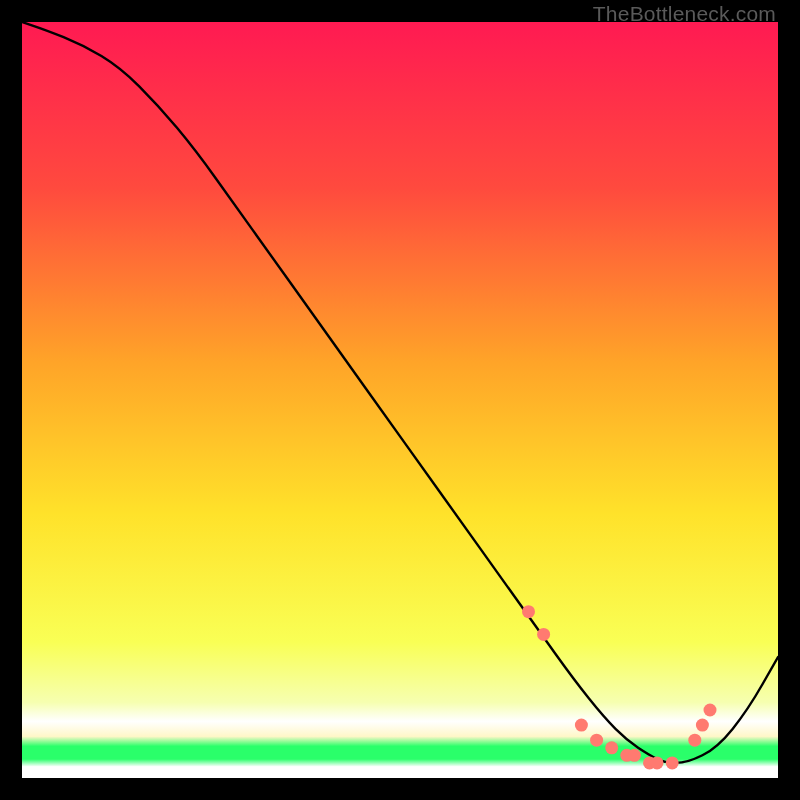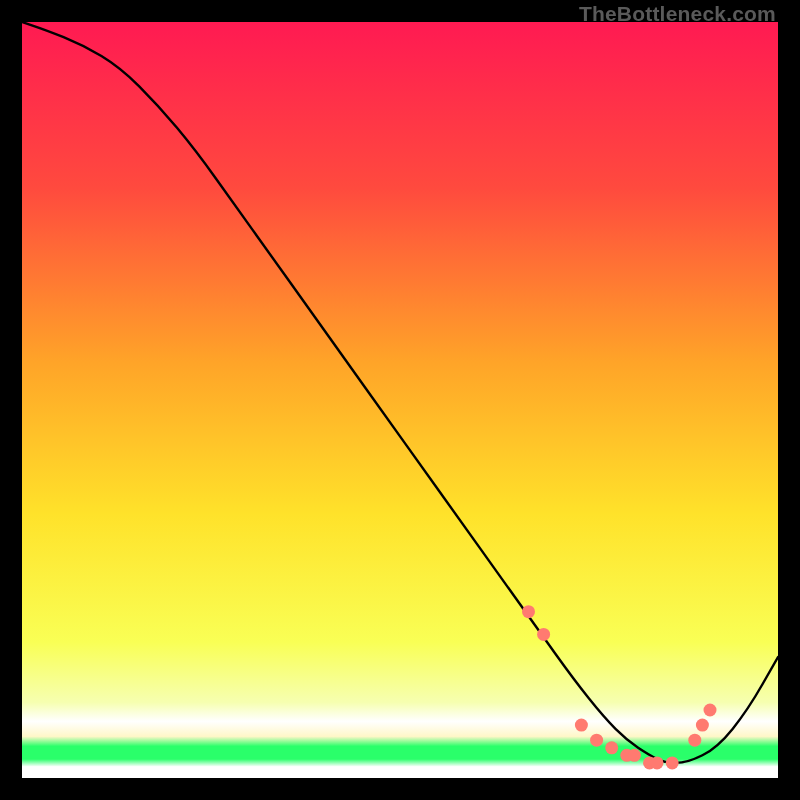--- a/index.html
+++ b/index.html
@@ -24,21 +24,21 @@
     top: 0;
     width: 756px;
     height: 756px;
   }
   .watermark {
     position: absolute;
     top: 2px;
     right: 24px;
     font-family: Arial, Helvetica, sans-serif;
     font-size: 21px;
-    font-weight: 700;
+    font-weight: 400;
     color: #5a5a5a;
     letter-spacing: 0.2px;
     margin-left: 16px;
   }
 </style>
 </head>
 <body>
 
 <div class="frame">
   <svg class="plot" viewBox="0 0 756 756" preserveAspectRatio="none">

